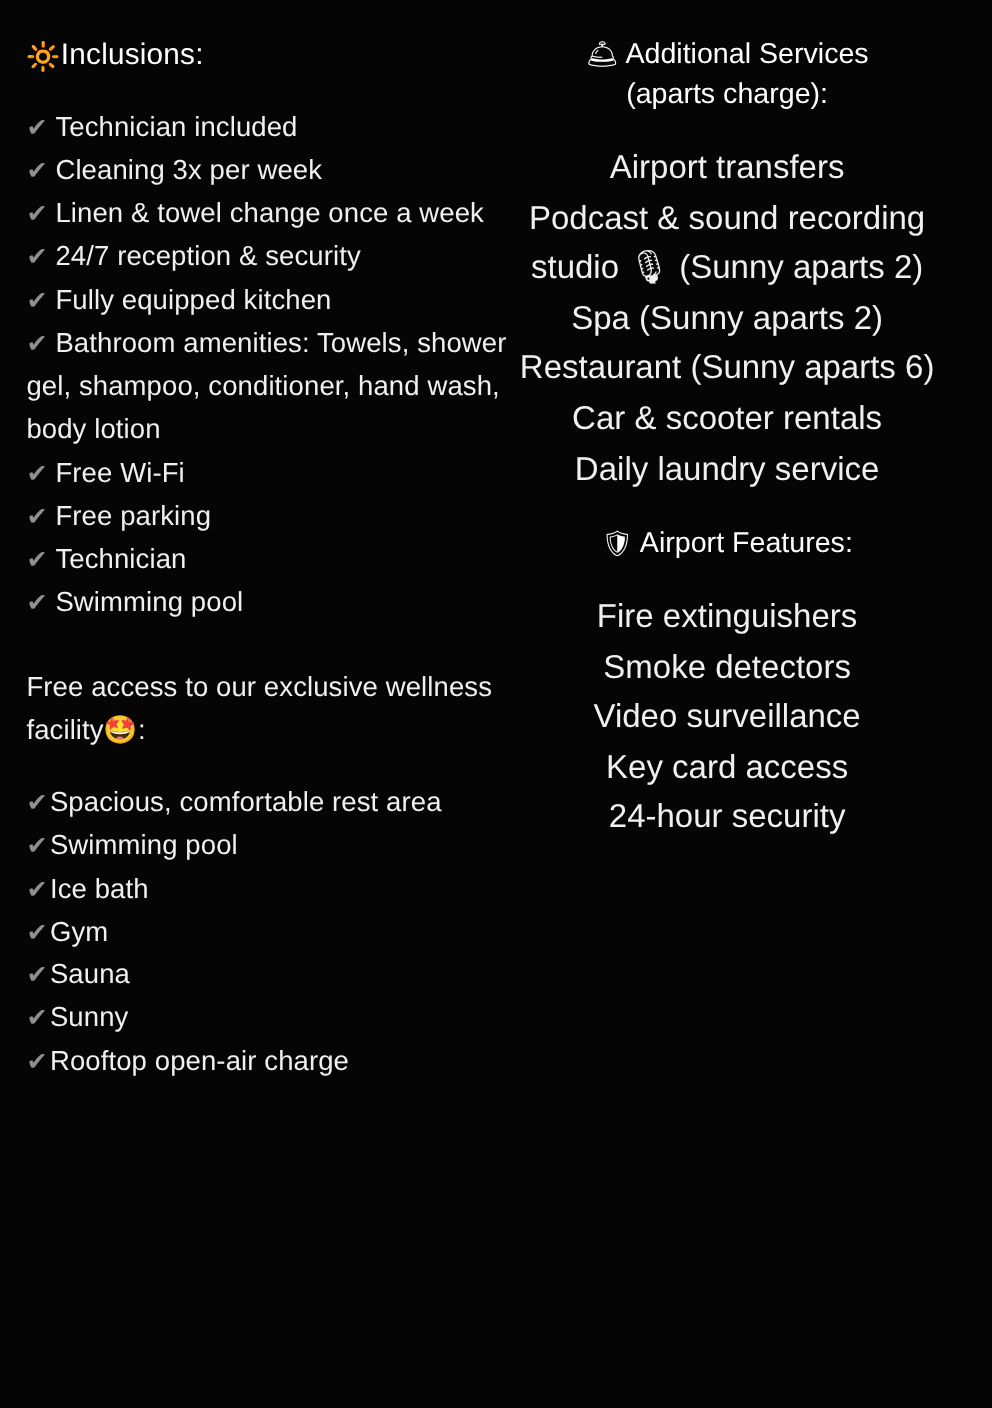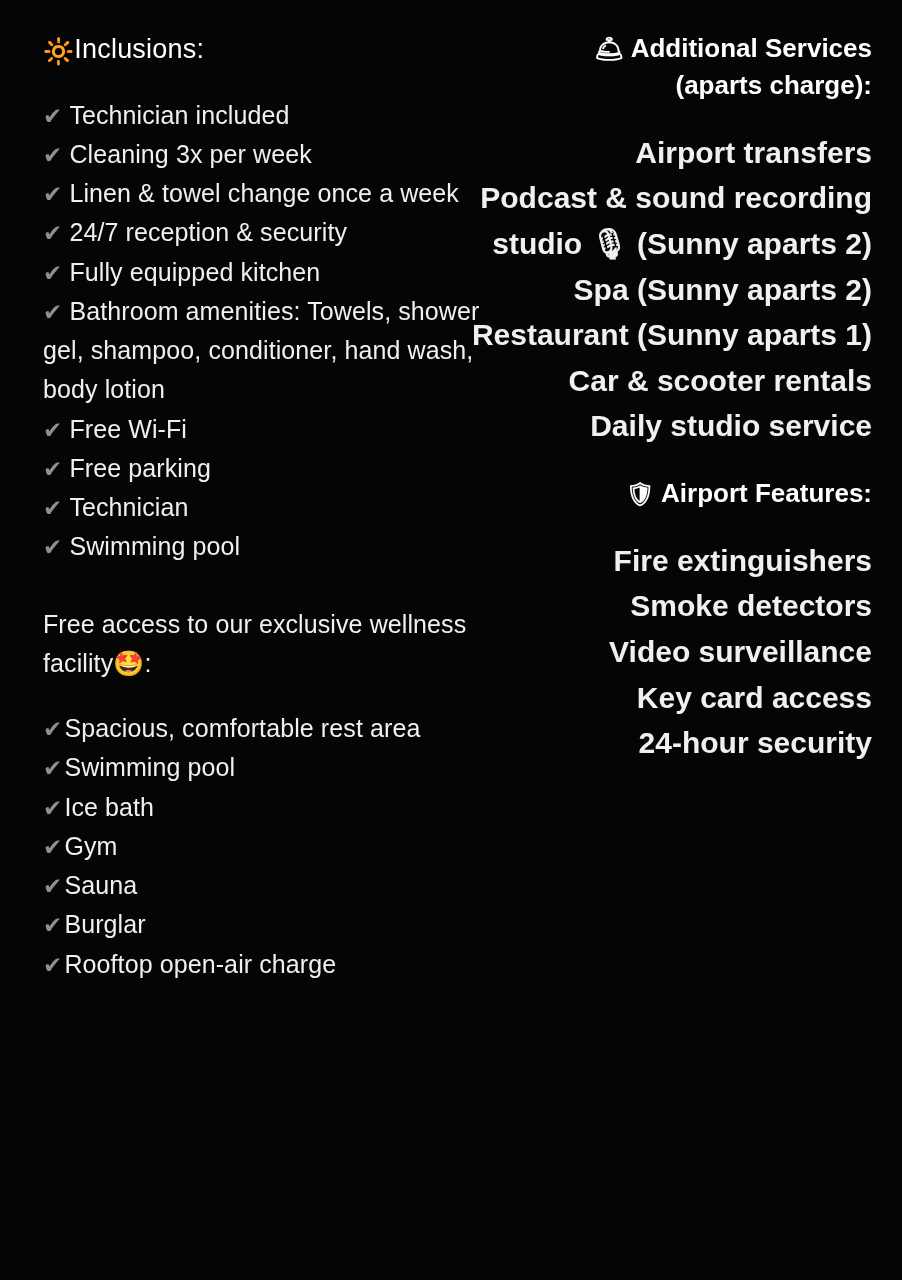--- a/index.html
+++ b/index.html
@@ -15,31 +15,30 @@
     color: #f2f2f2;
   }
   .page {
     position: relative;
     width: 902px;
     height: 1280px;
     background: #050505;
   }
   .col-left {
     position: absolute;
-    left: 43px;
+    left: 24px;
     top: 30px;
     width: 440px;
   }
   .col-right {
     position: absolute;
     left: 450px;
     top: 30px;
     width: 422px;
-    text-align: right;
-    font-weight: bold;
+    text-align: center;
   }
   .heading {
     font-size: 27px;
     line-height: 1.42;
     color: #ffffff;
     letter-spacing: 0.2px;
   }
   .heading .emoji {
     font-size: 25px;
     vertical-align: -2px;
@@ -139,21 +138,21 @@
       <div class="line">
         <span class="check tight">✔</span><span>Ice bath</span>
       </div>
       <div class="line">
         <span class="check tight">✔</span><span>Gym</span>
       </div>
       <div class="line">
         <span class="check tight">✔</span><span>Sauna</span>
       </div>
       <div class="line">
-        <span class="check tight">✔</span><span>Burglar</span>
+        <span class="check tight">✔</span><span>Sunny</span>
       </div>
       <div class="line">
         <span class="check tight">✔</span><span>Rooftop open-air charge</span>
       </div>
     </div>
 
   </div>
 
   <div class="col-right">
 
@@ -162,23 +161,23 @@
       <span>Additional Services</span>
       <div>(aparts charge):</div>
     </div>
 
     <div class="spacer-md"></div>
 
     <div class="block">
       <div class="right-line">Airport transfers</div>
       <div class="right-line">Podcast &amp; sound recording studio 🎙 (Sunny aparts 2)</div>
       <div class="right-line">Spa (Sunny aparts 2)</div>
-      <div class="right-line">Restaurant (Sunny aparts 1)</div>
+      <div class="right-line">Restaurant (Sunny aparts 6)</div>
       <div class="right-line">Car &amp; scooter rentals</div>
-      <div class="right-line">Daily studio service</div>
+      <div class="right-line">Daily laundry service</div>
     </div>
 
     <div class="spacer-md"></div>
 
     <div class="right-head">
       <span class="emoji-shield">🛡</span>
       <span>Airport Features:</span>
     </div>
 
     <div class="spacer-md"></div>

